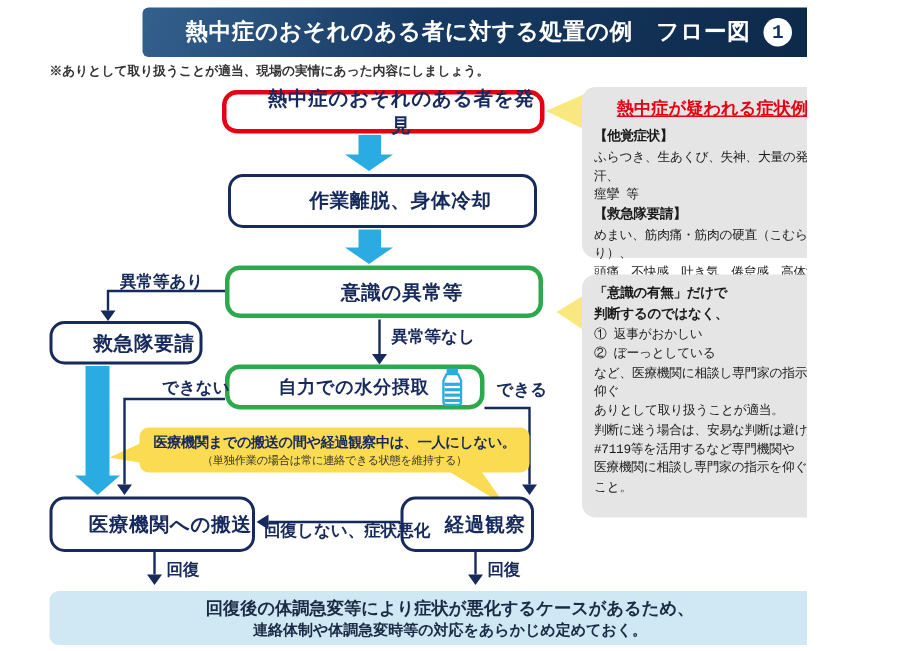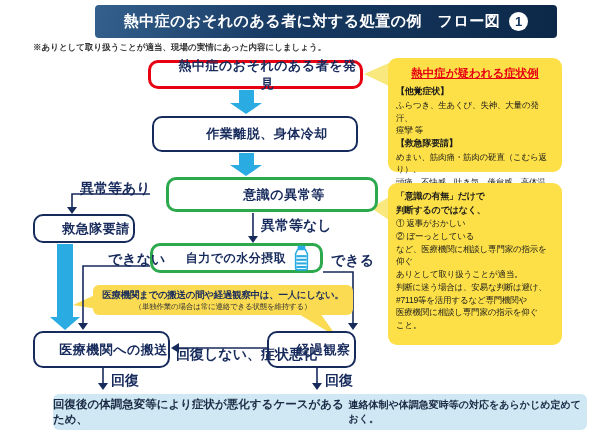--- a/index.html
+++ b/index.html
@@ -1,18 +1,18 @@
 <!DOCTYPE html>
 <html><head>
 <meta charset="utf-8">
 <style>
   html,body{margin:0;padding:0;}
   #canvas{
-    position:relative;width:600px;height:434px;background:#ffffff;
-    font-family:Liberation Sans, sans-serif;overflow:hidden;
+    position:relative;width:538px;height:434px;background:#ffffff;
+    font-family:Liberation Mono, monospace;overflow:hidden;
     color:#1a1a1a;
   }
   
   .header-bar{
     position:absolute;left:95px;top:5px;width:462px;height:33px;
     background:linear-gradient(105deg,#34608d 0%,#173a63 40%,#0c2848 100%);
     border-radius:4px;display:flex;align-items:center;justify-content:center;gap:9px;
     color:#fff;font-weight:bold;font-size:15px;letter-spacing:0.5px;
   }
   .badge{
@@ -27,60 +27,59 @@
     display:flex;align-items:center;justify-content:center;gap:6px;
     font-weight:bold;color:#172a5c;font-size:13px;letter-spacing:0.5px;box-sizing:border-box;
     text-align:center;
     padding-left:24px;
   }
   .b-red{border-color:#e60012;}
   .b-green{border-color:#2ca94d;}
   .b-navy{border-color:#172a5c;border-width:2.5px;}
   .box-discover{left:148px;top:60px;width:215px;height:29px;}
   .box-remove{left:152px;top:116px;width:206px;height:36px;}
-  .box-conscious{left:150px;top:177px;width:212px;height:35px;margin-left:16px;}
+  .box-conscious{left:150px;top:177px;width:212px;height:35px;}
   .box-emergency{left:33px;top:214px;width:102px;height:29px;}
   .box-water{left:150px;top:243px;width:173px;height:30px;font-size:12px;}
   .box-transport{left:33px;top:331px;width:137px;height:37px;}
   .box-observe{left:267px;top:331px;width:89px;height:37px;}
   
-  .slabel{position:absolute;font-size:14px;font-weight:bold;color:#172a5c;white-space:nowrap;}
+  .slabel{position:absolute;font-size:11px;font-weight:bold;color:#172a5c;white-space:nowrap;}
   .lb-abn-yes{left:80px;top:180px;}
   .lb-abn-no{left:261px;top:217px;}
   .lb-cannot{left:108px;top:251px;}
   .lb-can{left:331px;top:252px;}
   .lb-norec{left:176px;top:346px;}
   .lb-rec-l{left:111px;top:372px;}
   .lb-rec-r{left:325px;top:372px;}
   
   .panel{
-    position:absolute;left:388px;width:174px;background:#fde047;border-radius:9px;
+    position:absolute;left:388px;width:174px;background:#e5e5e5;border-radius:9px;
     padding:7px 8px;box-sizing:border-box;font-size:8.5px;line-height:1.5;color:#1a1a1a;
     letter-spacing:-0.2px;
   }
   .panel-symptoms{top:58px;height:114px;}
   .panel-judgement{top:183px;height:162px;}
   .panel-title{color:#e60012;font-weight:bold;font-size:11.5px;text-align:center;
     text-decoration:underline;letter-spacing:0;margin-bottom:3px;}
   .p-bold{font-weight:bold;font-size:9px;}
   .pre{white-space:pre-line;}
   
   .callout{
     position:absolute;left:93px;top:285px;width:260px;height:30px;background:#fadb52;
     border-radius:6px;display:flex;flex-direction:column;align-items:center;justify-content:center;
     box-sizing:border-box;
   }
   .callout-l1{font-size:9.5px;font-weight:bold;color:#172a5c;letter-spacing:-0.3px;white-space:nowrap;}
   .callout-l2{font-size:7.5px;color:#333;letter-spacing:-0.2px;white-space:nowrap;}
   
   .footer{
     position:absolute;left:33px;top:394px;width:534px;height:36px;background:#cfe8f3;
-    border-radius:6px;display:flex;flex-direction:row;align-items:center;justify-content:center;
+    border-radius:6px;display:flex;flex-direction:column;align-items:center;justify-content:center;
     color:#1b2b45;
-    margin-left:20px;
   }
   .footer-l1{font-size:11.5px;font-weight:bold;}
   .footer-l2{font-size:10px;font-weight:bold;}
   .overlay{position:absolute;left:0;top:0;pointer-events:none;}
 </style>
 </head>
 <body>
 
 <div id="canvas">
 

